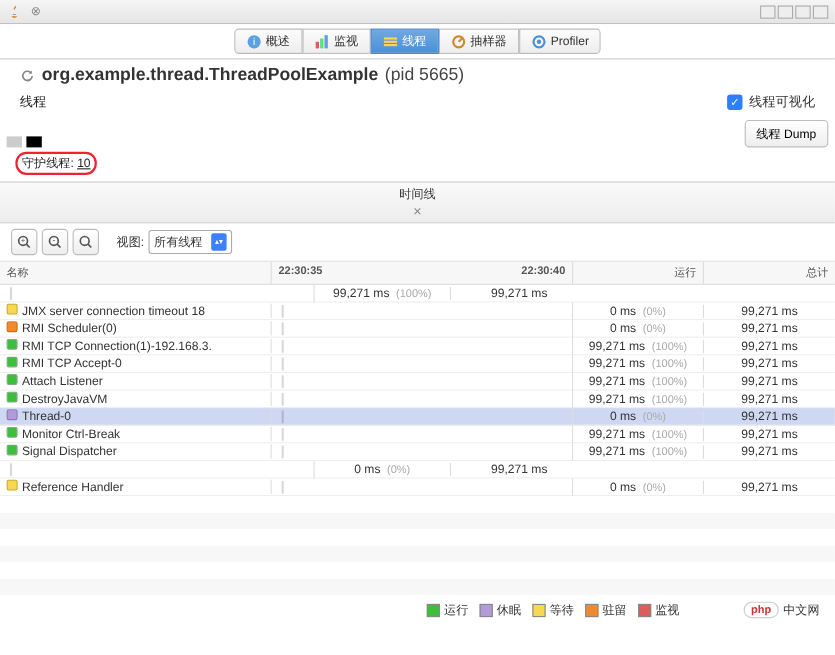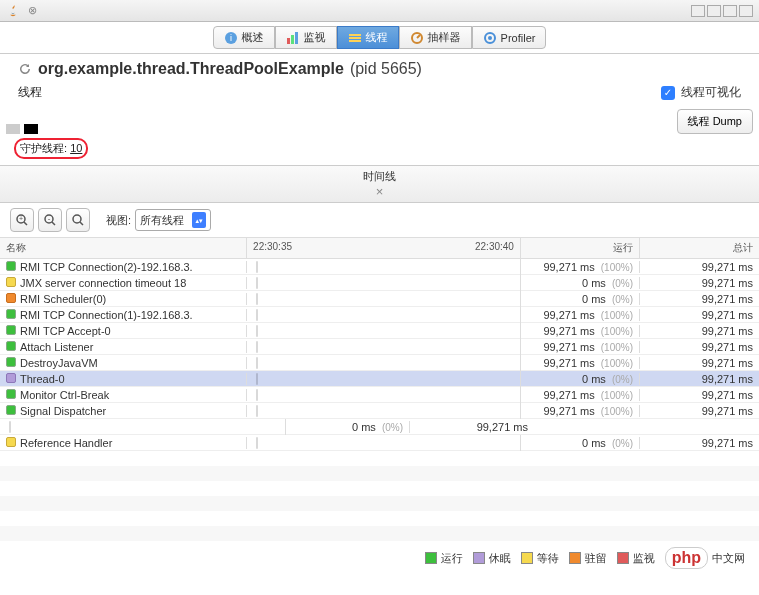--- a/index.html
+++ b/index.html
@@ -35,44 +35,44 @@
 .timeline-header .x { color: #888; font-size: 13px; cursor: pointer; }
 .tool-row { display: flex; align-items: center; gap: 4px; padding: 5px 10px; }
 .mag-btn { width: 24px; height: 24px; border: 1px solid #bbb; border-radius: 4px; background: linear-gradient(#fff,#eee); display: flex; align-items: center; justify-content: center; cursor: pointer; }
 .view-label { margin-left: 12px; font-size: 11px; }
 .select { border: 1px solid #aaa; border-radius: 3px; padding: 2px 4px; font-size: 11px; background: #fff; display: flex; align-items: center; gap: 8px; cursor: pointer; }
 .select .arrows { background: #3e7fff; color: #fff; width: 14px; height: 16px; border-radius: 2px; display: flex; flex-direction: column; align-items: center; justify-content: center; font-size: 7px; line-height: 7px; }
 .table { border-top: 1px solid #ddd; }
 .table-head { display: flex; background: #f7f7f7; border-bottom: 1px solid #ddd; font-size: 10px; color: #555; }
 .th { padding: 3px 6px; }
 .col-name { width: 258px; border-right: 1px solid #ddd; }
-.col-bar { width: 286px; border-right: 1px solid #ddd; display:flex; justify-content: space-between; }
+.col-bar { width: 286px; border-right: 1px solid #ddd; display:flex; justify-content: space-between; font-weight: bold; }
 .col-run { width: 124px; text-align: right; border-right: 1px solid #ddd; }
 .col-total { width: 124px; text-align: right; }
 .row { display: flex; align-items: center; height: 16px; font-size: 11px; border-bottom: 1px solid #eee; }
 .row.selected { background: #cfd8f2; }
 .cell { padding: 0 6px; white-space: nowrap; overflow: hidden; text-overflow: ellipsis; }
 .thread-dot { width: 10px; height: 10px; border: 1px solid #8a8; border-radius: 2px; display: inline-block; margin-right: 4px; }
 .thread-dot.green { background: #3dbf3d; }
 .thread-dot.yellow { background: #f6d94f; border-color: #c9a93a; }
 .thread-dot.orange { background: #f08a2e; border-color: #c76e1f; }
 .thread-dot.purple { background: #b19cd9; border-color: #8c77b8; }
 .bar { height: 12px; border-radius: 2px; margin: 2px 3px; border: 1px solid rgba(0,0,0,.15); }
 .bar.green { background: linear-gradient(#5cd55c,#3bbf3b); }
 .bar.yellow { background: linear-gradient(#ffe97a,#f5d33f); }
 .bar.orange { background: linear-gradient(#ffb05c,#ef8828); }
 .bar.purple { background: linear-gradient(#cbbae8,#b19cd9); }
-.run-val { text-align: right; }
+.run-val { text-align: center; }
 .pct { color: #aaa; font-size: 10px; margin-left: 6px; }
 .filler { height: 90px; background: repeating-linear-gradient(#fff,#fff 15px,#f7f7f7 15px,#f7f7f7 30px); }
 .legend-bottom { display: flex; justify-content: flex-end; align-items: center; gap: 10px; padding: 6px 14px; font-size: 11px; }
 .legend-item { display: flex; align-items: center; gap: 4px; }
 .legend-sq { width: 12px; height: 12px; border: 1px solid #888; }
 .watermark { display: flex; align-items: center; gap: 4px; }
-.php-badge { background: #fff; border: 1px solid #ccc; border-radius: 10px; padding: 1px 6px; font-size: 16px; font-weight: bold; color: #c33; }
+.php-badge { background: #fff; border: 1px solid #ccc; border-radius: 10px; padding: 1px 6px; font-size: 10px; font-weight: bold; color: #c33; margin-left: 48px; }
 .refresh-icon { width:14px; height:14px; }
 svg { display:block; }
 </style>
 </head>
 <body>
 
 <div class="window-bar">
   <svg class="java-icon" viewBox="0 0 16 16">
       <path fill="#d9822b" d="M5 12c0 1 2 2 3 2s3-1 3-2c-1 .5-5 .5-6 0z"></path>
       <path fill="#5382a1" d="M6 10c0 .5 1 1 2 1s2-.5 2-1c-1 .3-3 .3-4 0z"></path>
@@ -194,21 +194,20 @@
     <div class="th col-name">名称</div>
     <div class="th col-bar">
       <span>22:30:35</span>
       <span>22:30:40</span>
     </div>
     <div class="th col-run">运行</div>
     <div class="th col-total">总计</div>
   </div>
   <div id="rows-container">
       <div class="row">
-        <div class="cell col-name"><span class="thread-dot green"></span>RMI TCP Connection(2)-192.168.3.</div>
         <div class="cell col-bar">
           <div class="bar green"></div>
         </div>
         <div class="cell col-run run-val">99,271 ms<span class="pct">(100%)</span></div>
         <div class="cell col-total run-val">99,271 ms</div>
       </div>
       <div class="row">
         <div class="cell col-name"><span class="thread-dot yellow"></span>JMX server connection timeout 18</div>
         <div class="cell col-bar">
           <div class="bar yellow"></div>

